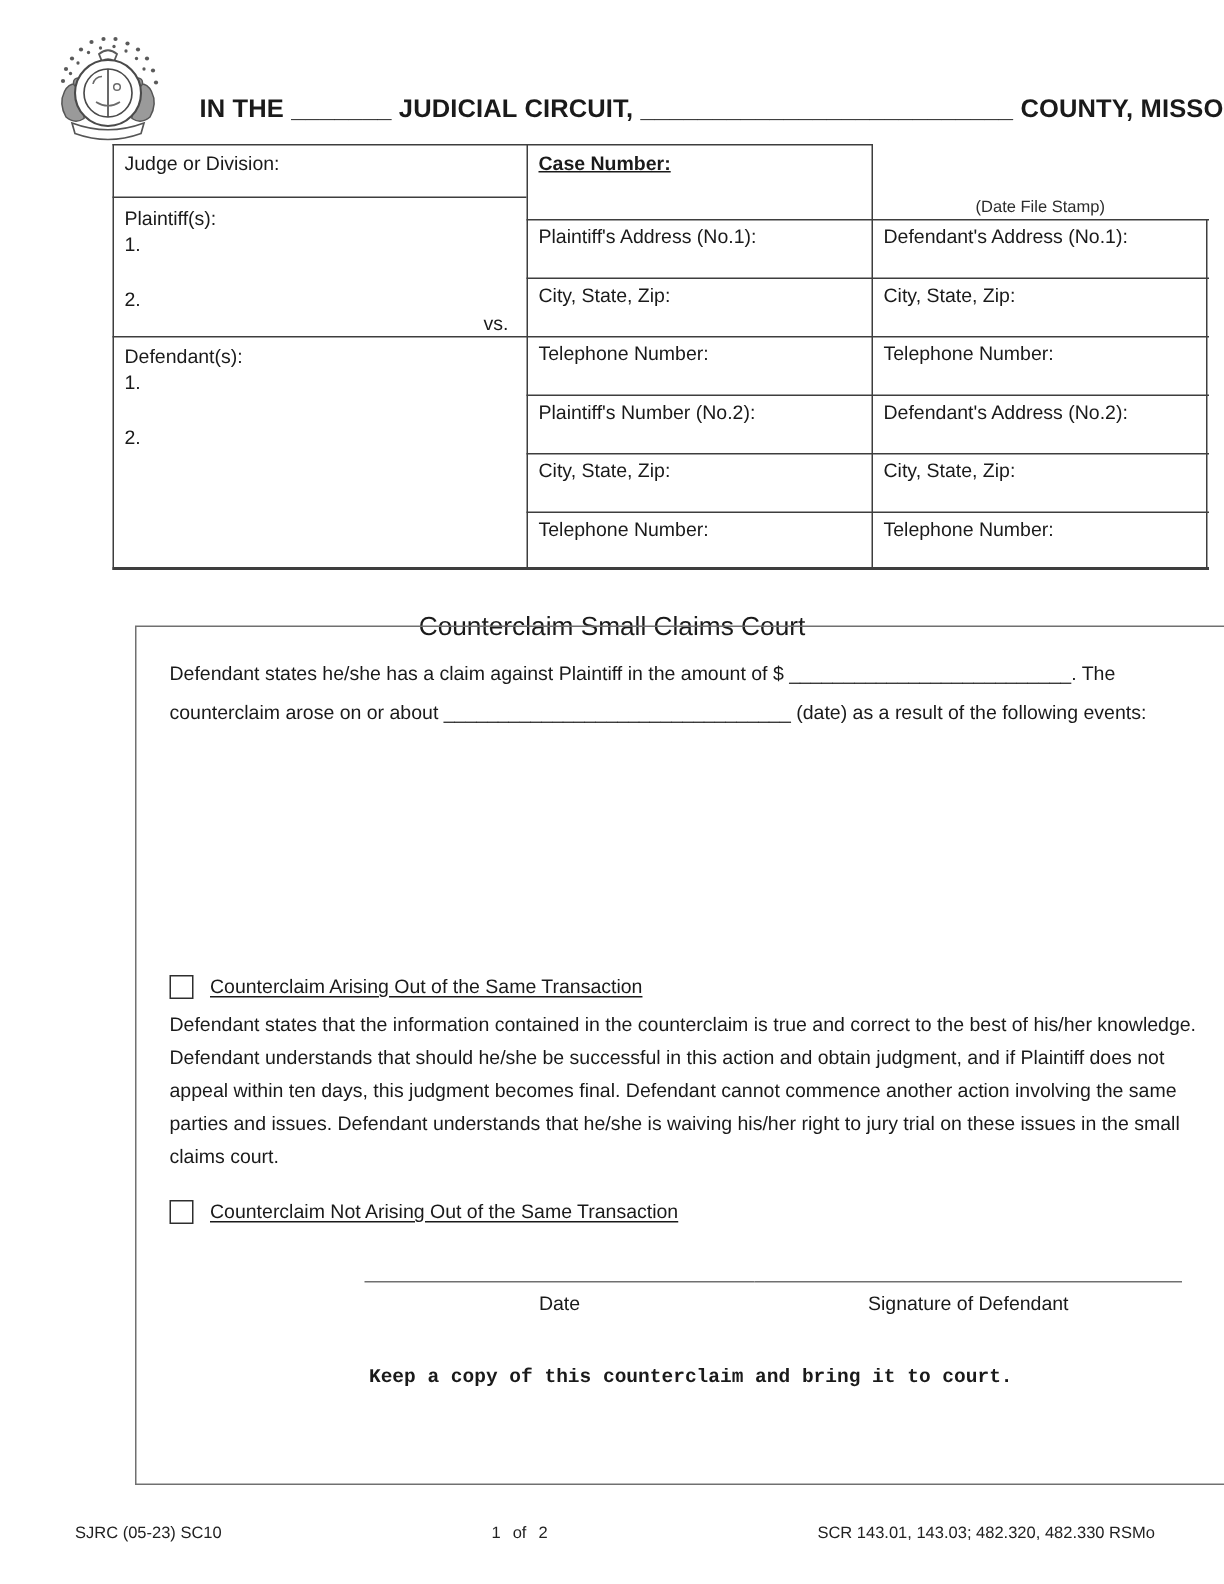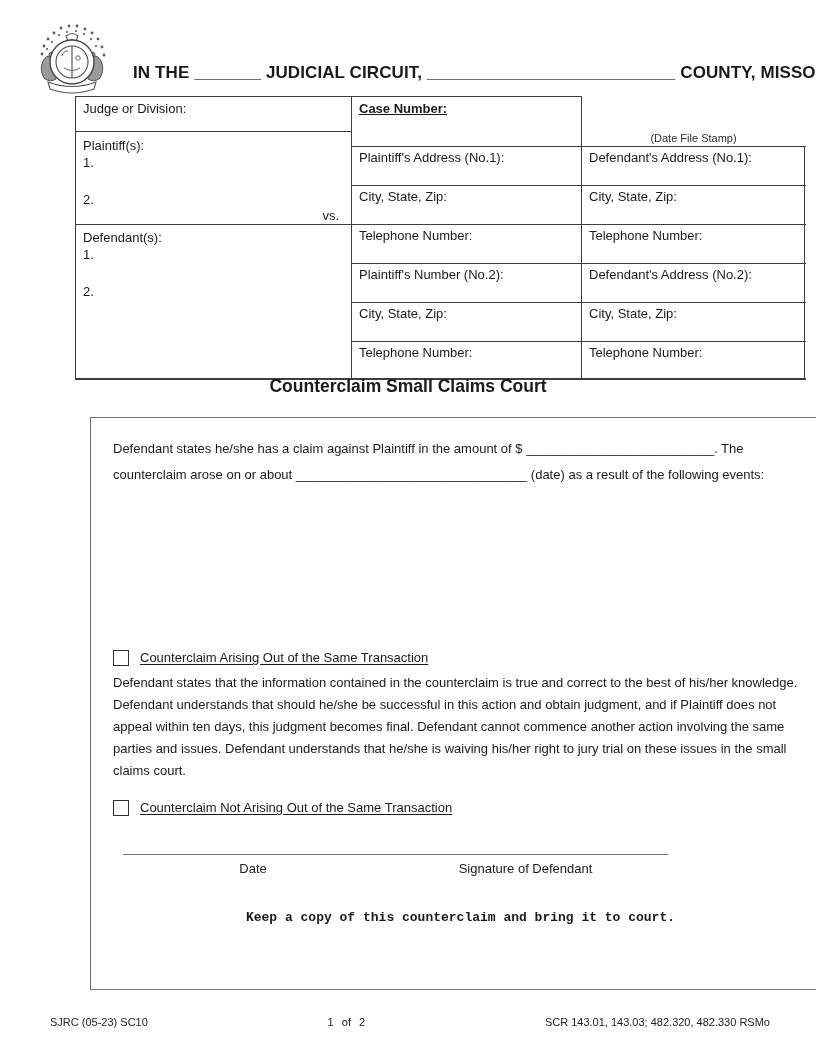--- a/index.html
+++ b/index.html
@@ -28,39 +28,39 @@
   .h-case{left:276px;top:50px;width:455px;border-top:1.5px solid #3e3e3e;}
   .h-r1{left:276px;top:89px;width:455px;border-top:1.5px solid #3e3e3e;}
   .h-r3{left:276px;top:167px;width:455px;border-top:1.5px solid #3e3e3e;}
   .h-r4{left:276px;top:206px;width:455px;border-top:1.5px solid #3e3e3e;}
   .h-r5{left:276px;top:245px;width:455px;border-top:1.5px solid #3e3e3e;}
   .cell{position:absolute;white-space:nowrap;}
   .bold{font-weight:bold;text-decoration:underline;}
   .vs-cell{left:0;top:112px;width:264px;text-align:right;}
   .stamp{left:506px;top:36px;width:225px;text-align:center;font-size:11px;color:#2c2c2c;}
   
-  .doc-title{position:absolute;left:0;top:376px;width:816px;text-align:center;
-    font-size:17.5px;font-weight:bold;}
+  .doc-title{position:absolute;left:0;top:407px;width:816px;text-align:center;
+    font-size:17.5px;font-weight:normal;}
   
   .main-box{
     position:absolute;left:42px;top:417px;width:731px;height:573px;
     border:1.5px solid #707070;box-sizing:border-box;
     padding:18px 12px 0 22px;font-size:13px;line-height:22px;margin-left:48px;
   }
   .intro{line-height:26px;margin:0;}
   .events-space{height:160px;}
   .chk-heading{display:flex;align-items:center;height:20px;margin:0;}
   .chk-box{
     width:14px;height:14px;border:1.5px solid #2e2e2e;background:#fff;
     display:inline-block;margin-right:11px;flex:0 0 auto;
   }
   .chk-label{text-decoration:underline;text-underline-offset:2px;}
   .sec-body{margin:4px 0 0 0;line-height:22px;}
   .sec2{margin-top:16px;}
-  .sig-row{display:flex;justify-content:flex-start;margin-top:36px;height:42px;}
+  .sig-row{display:flex;justify-content:flex-end;margin-top:36px;height:42px;}
   .sig-col{border-top:1.5px solid #707070;text-align:center;padding-top:3px;}
   .sig-date{width:260px;margin-left:10px;}
   .sig-sign{width:285px;margin-right:20px;}
   .keep-note{margin-top:12px;text-align:center;font-weight:bold;line-height:20px;font-family:Liberation Mono, monospace;}
   
   .footer{
     position:absolute;left:50px;right:46px;top:1016px;
     display:flex;justify-content:space-between;font-size:11px;color:#222;
   }
   .page-ind{word-spacing:5px;}

